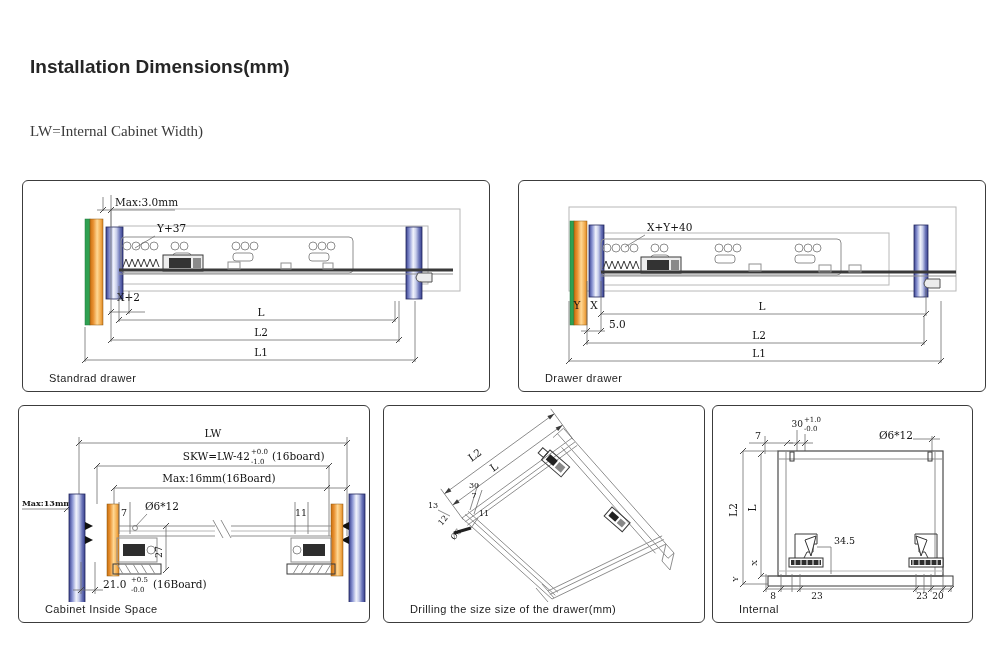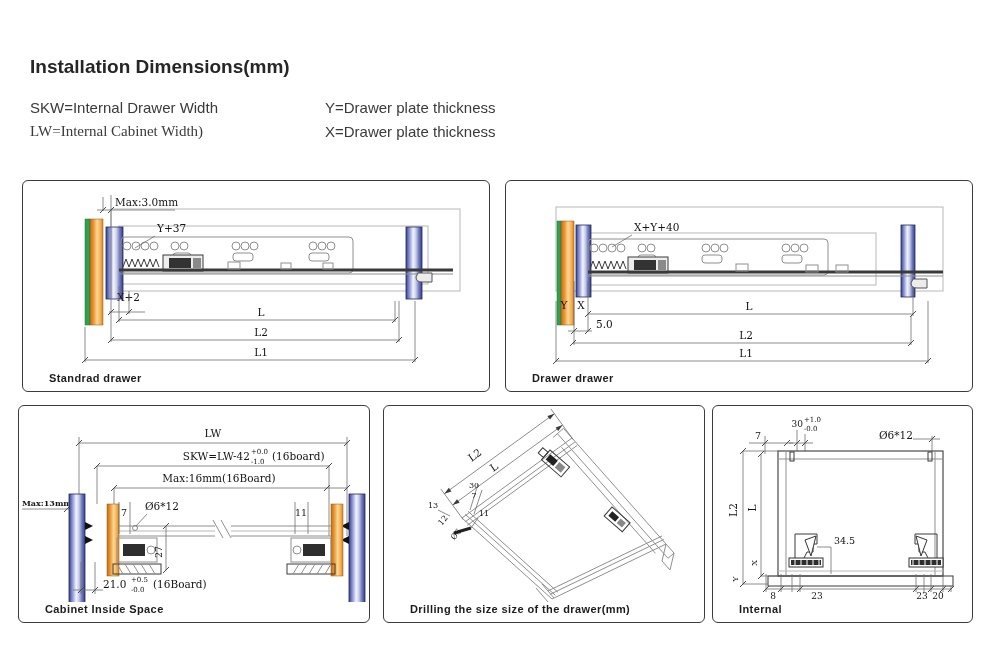--- a/index.html
+++ b/index.html
@@ -4,25 +4,25 @@
 <style>
   html,body{margin:0;padding:0;background:#fff;}
   .page{position:relative;width:1000px;height:658px;background:#ffffff;overflow:hidden;
         font-family:"Liberation Sans",sans-serif;}
   .title{position:absolute;left:30px;top:56px;font-size:19px;font-weight:bold;color:#262626;}
   .leg{position:absolute;font-size:15px;color:#3a3a3a;}
   .leg1{left:30px;top:99px;} .leg2{left:30px;top:123px;font-family:Liberation Serif, serif;}
   .leg3{left:325px;top:99px;} .leg4{left:325px;top:123px;}
   .panel{position:absolute;border:1.5px solid #3c3c3c;border-radius:6px;background:#fff;box-sizing:border-box;}
   .p1{left:22px;top:180px;width:468px;height:212px;}
-  .p2{left:505px;top:180px;width:468px;height:212px;}
+  .p2{left:518px;top:180px;width:468px;height:212px;}
   .p3{left:18px;top:405px;width:352px;height:218px;}
   .p4{left:383px;top:405px;width:322px;height:218px;}
   .p5{left:712px;top:405px;width:261px;height:218px;}
-  .caption{position:absolute;left:26px;bottom:7px;font-size:11px;font-weight:bold;color:#1c1c1c;letter-spacing:.4px;}
+  .caption{position:absolute;left:26px;bottom:7px;font-size:11px;font-weight:normal;color:#1c1c1c;letter-spacing:.4px;}
   svg{display:block;}
   svg text{font-family:"DejaVu Serif",serif;fill:#141414;font-size:10.5px;}
   .t7{font-size:7px;} .t8{font-size:8px;} .t9{font-size:9px;} .t95{font-size:9.5px;}
   .tmid{text-anchor:middle;} .tend{text-anchor:end;}
   .ln{stroke:#8f8f8f;stroke-width:1;fill:none;}
   .lt{stroke:#b8b8b8;stroke-width:1;fill:none;}
   .dk{stroke:#3a3a3a;stroke-width:1;fill:none;}
   .dim{stroke:#6f6f6f;stroke-width:.8;fill:none;}
   .tick{stroke:#4a4a4a;stroke-width:1;fill:none;}
   .rail{stroke:#3a3a3a;stroke-width:3;fill:none;}
@@ -47,24 +47,21 @@
         <stop offset="0" stop-color="#c86f10"></stop>
           <stop offset="0.25" stop-color="#e89030"></stop>
         <stop offset="0.55" stop-color="#ffd894"></stop>
           <stop offset="0.85" stop-color="#f0a848"></stop>
         <stop offset="1" stop-color="#d98020"></stop>
       </linearGradient>
     </defs>
   </svg>
 
   <div class="title">Installation Dimensions(mm)</div>
-  <div class="leg leg1">SKW=Internal Drawer Width</div>
   <div class="leg leg2">LW=Internal Cabinet Width)</div>
-  <div class="leg leg3">Y=Drawer plate thickness</div>
-  <div class="leg leg4">X=Drawer plate thickness</div>
 
   <div class="panel p1">
     <svg width="465" height="190" viewBox="0 0 465 190">
       <g>
         <rect class="lt" x="88" y="28" width="349" height="82"></rect>
         <rect class="lt" x="96" y="45" width="309" height="58"></rect>
       </g>
       <g>
         <rect x="62" y="38" width="5" height="106" fill="#2fa052" stroke="#1d7a3c" stroke-width=".5"></rect>
         <rect x="67" y="38" width="13" height="106" fill="url(#gOrange)" stroke="#8a5a10" stroke-width=".5"></rect>

